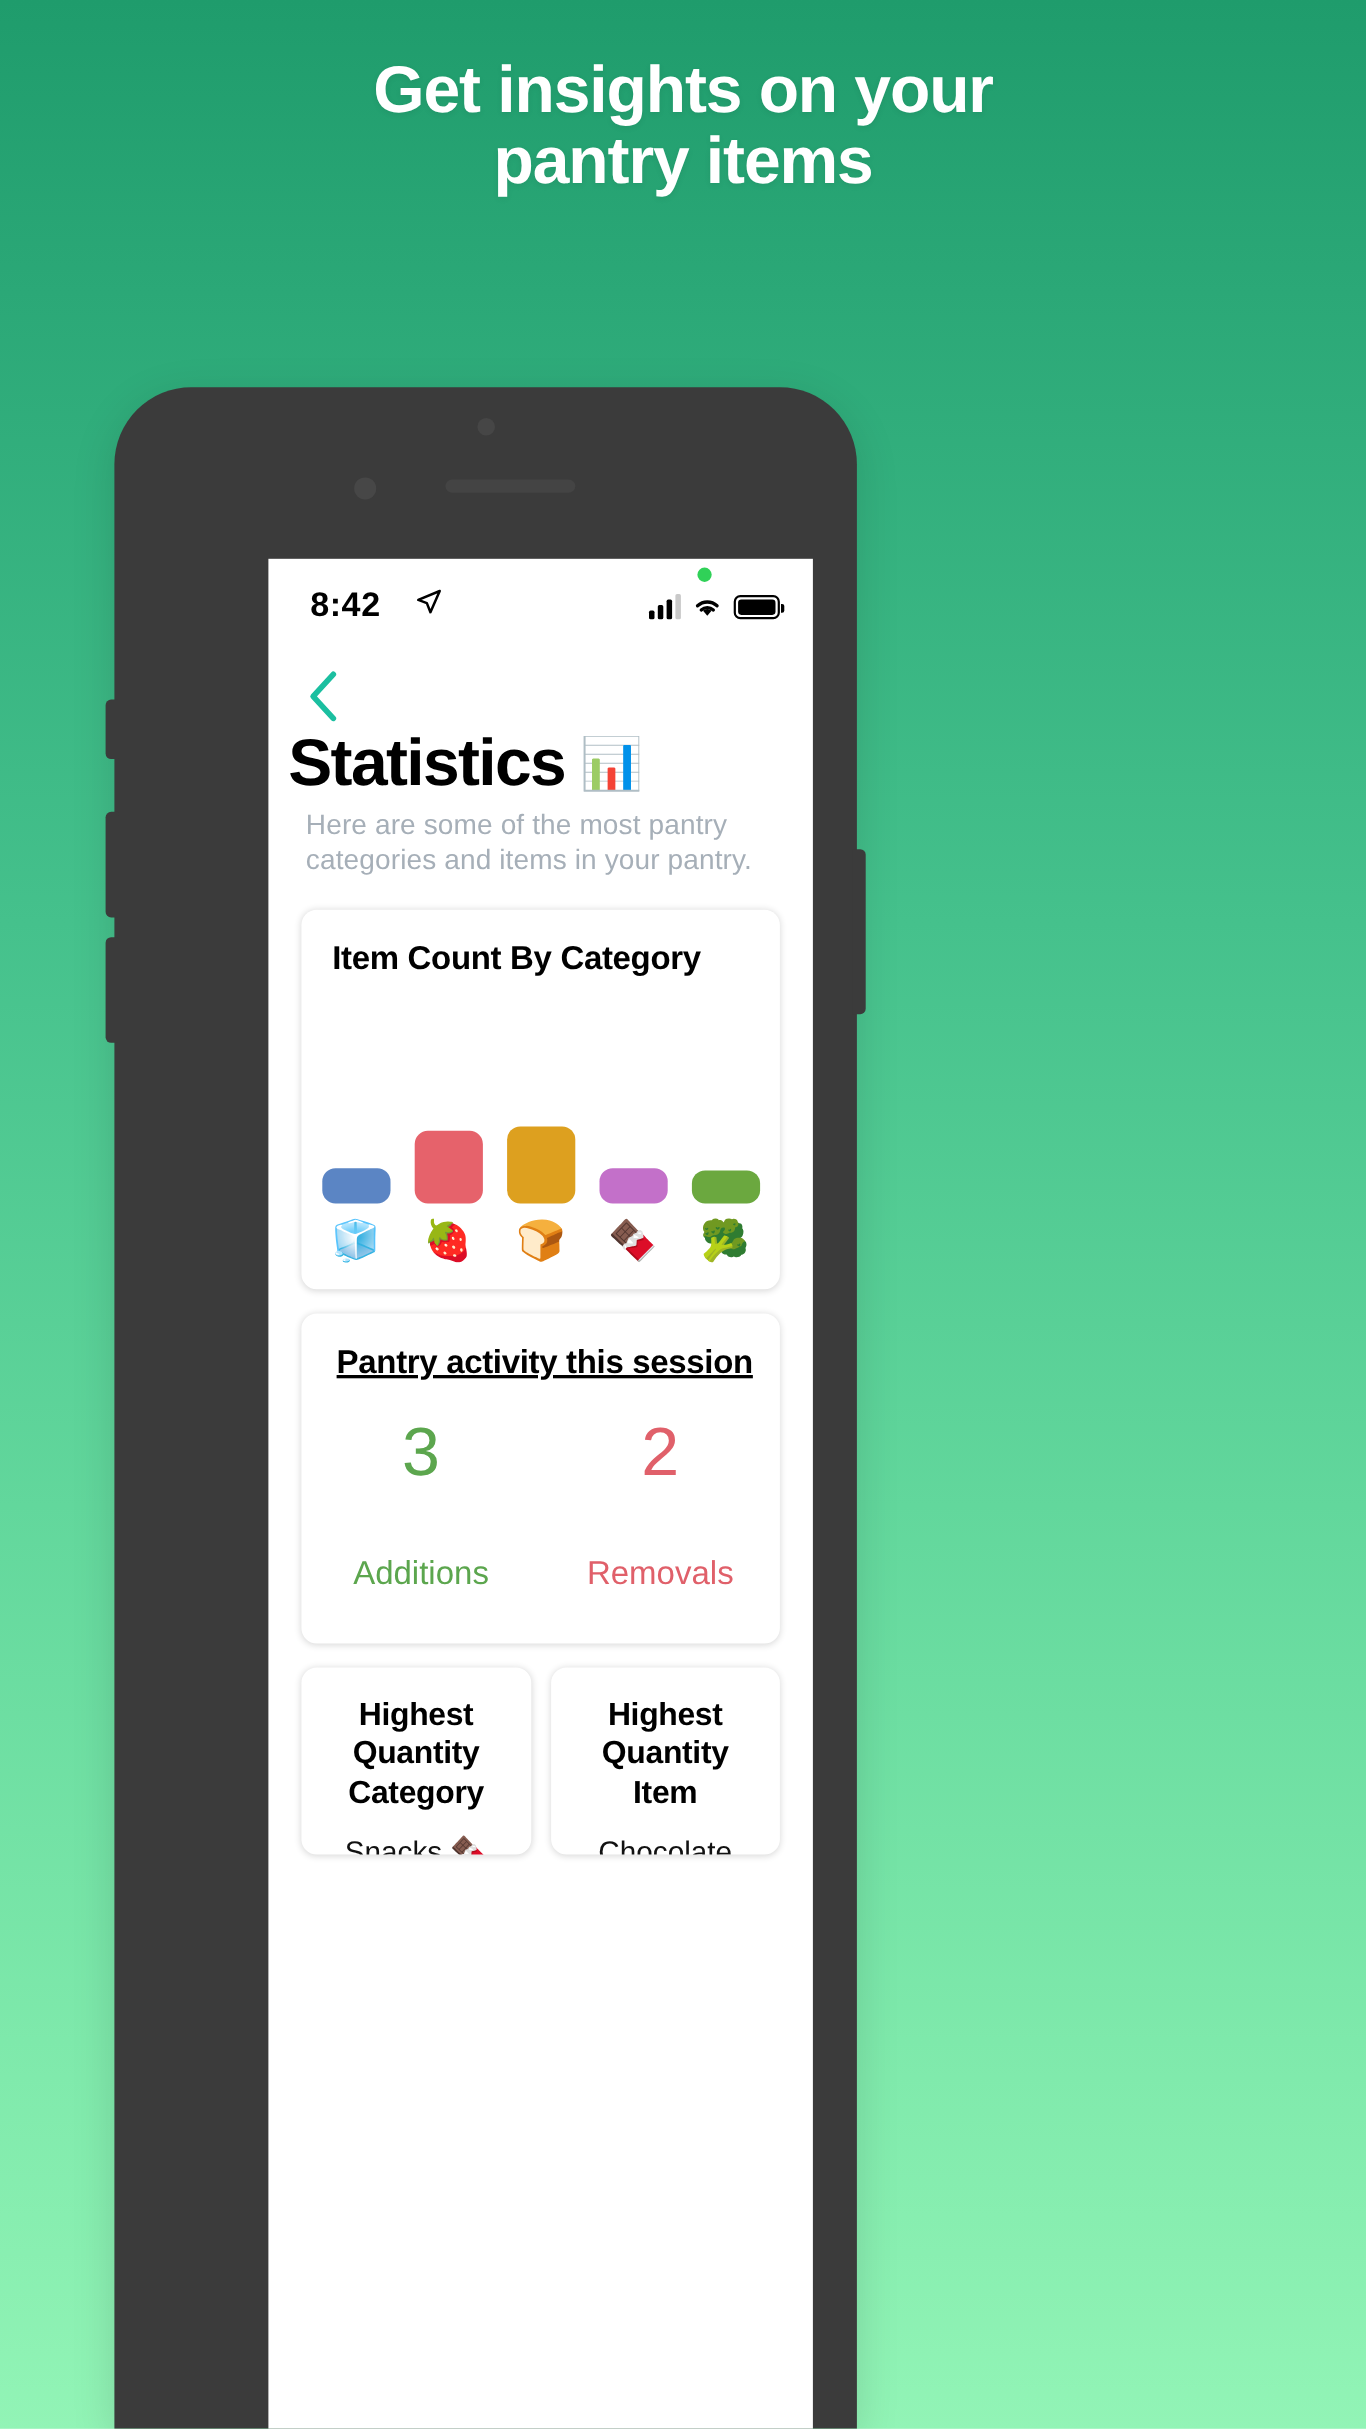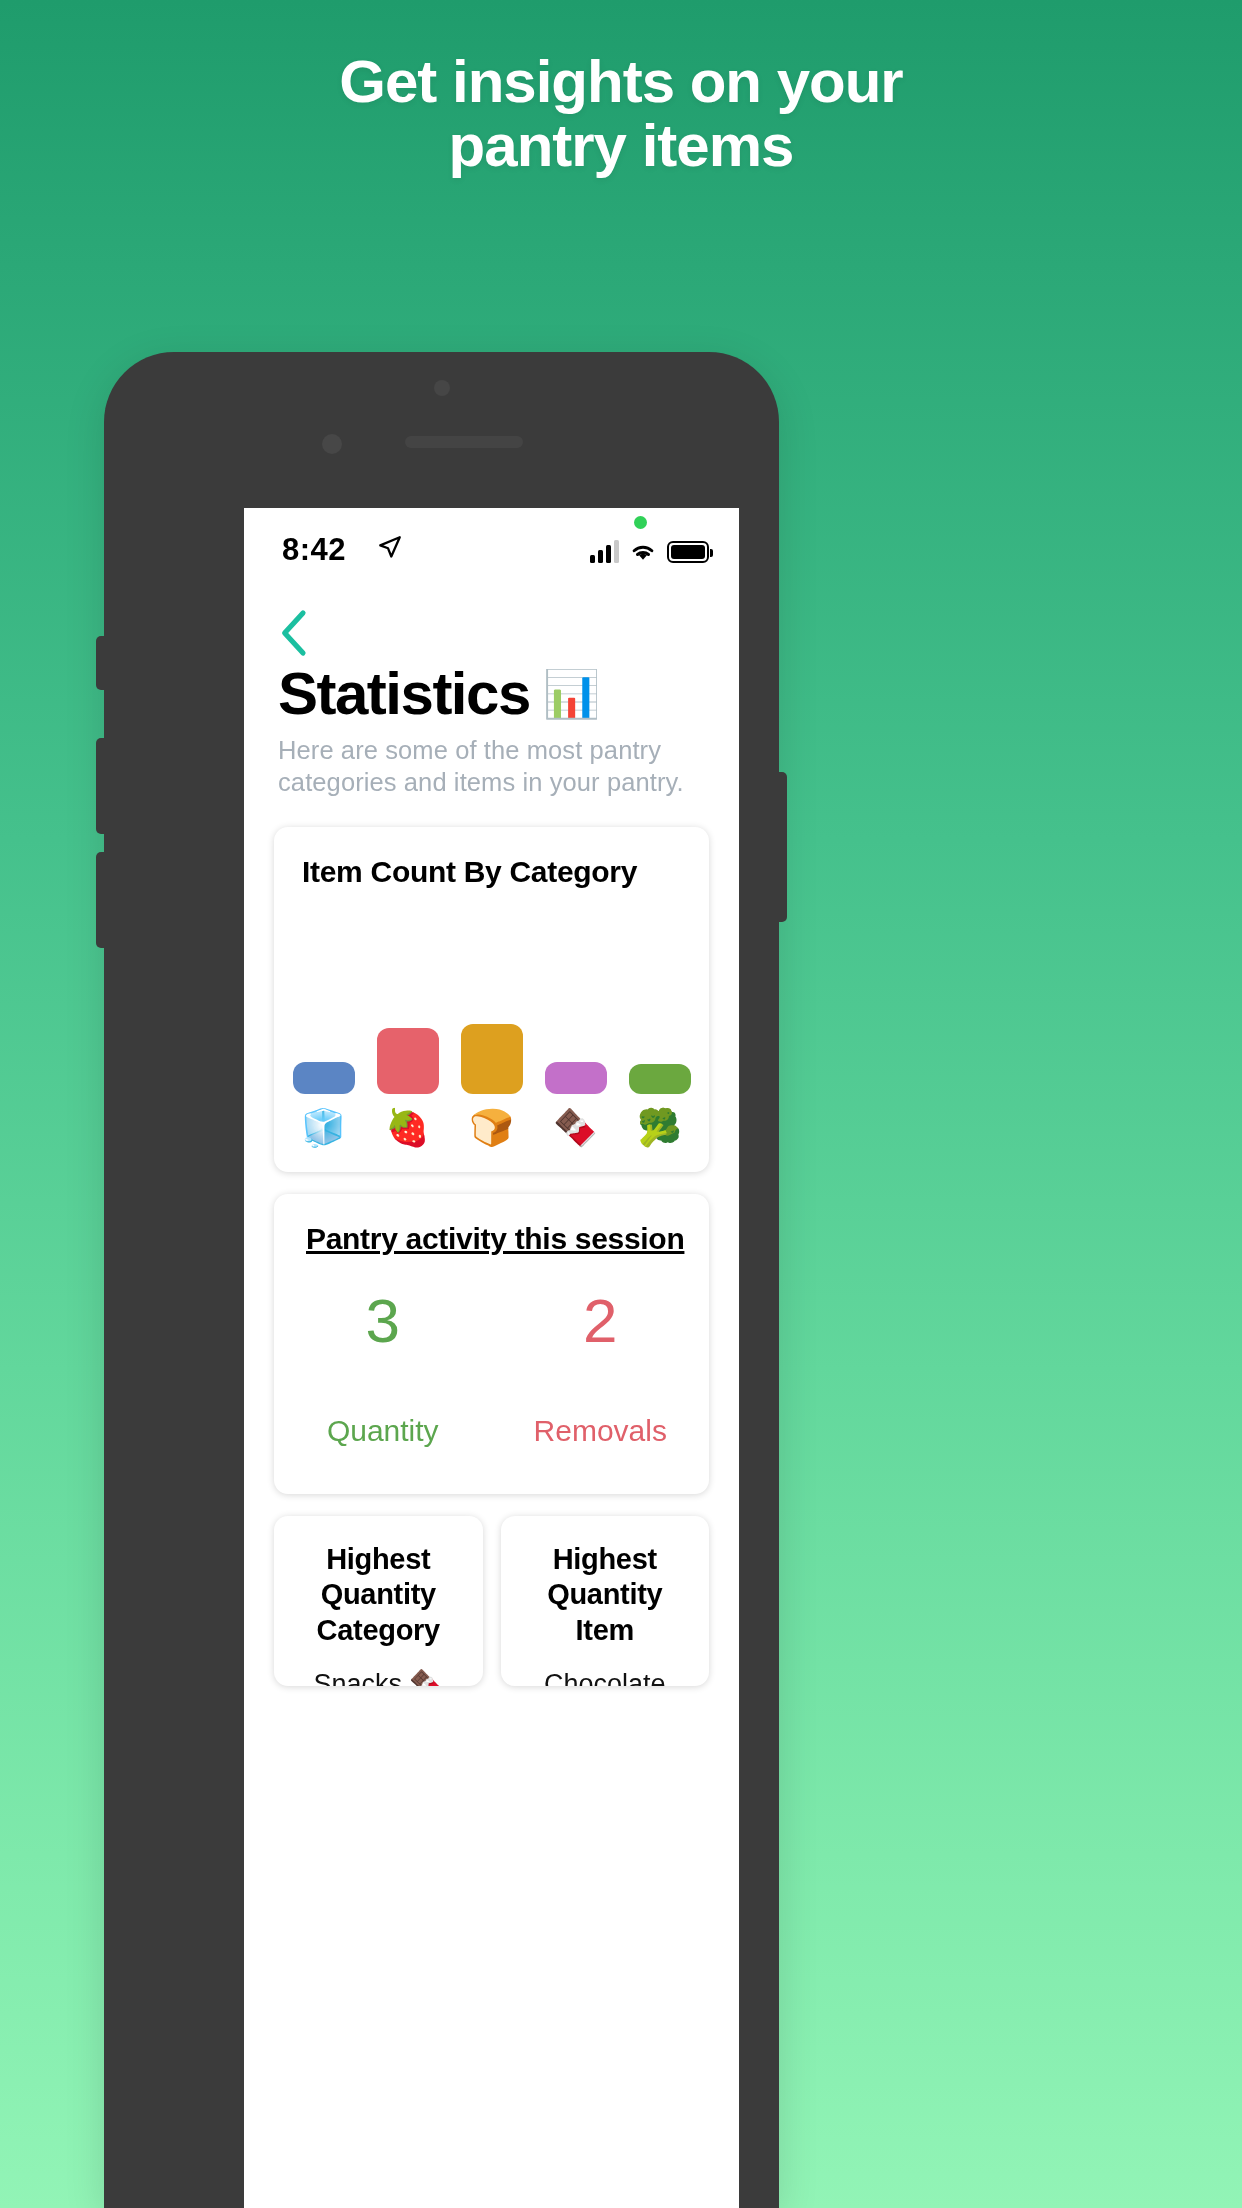--- a/index.html
+++ b/index.html
@@ -69,21 +69,21 @@
     background:#000; border-radius:0 2px 2px 0; }
   .batt i { position:absolute; left:2px; top:2px; bottom:2px; right:2px; background:#000; border-radius:3px; }
   .rec-dot { position:absolute; right:92px; top:8px; width:13px; height:13px;
     background:#30d158; border-radius:50%; }
 
   
   .navbar { padding:18px 32px 0 32px; height:74px; }
   .back-chevron { width:34px; height:50px; }
 
   
-  .title-row { display:flex; align-items:center; gap:14px; padding:0 34px;text-align:center; }
+  .title-row { display:flex; align-items:center; gap:14px; padding:0 18px;text-align:center; }
   .title-text { font-size:60px; font-weight:bold; color:#000; letter-spacing:-1.5px; line-height:1; }
   .title-emoji { font-size:46px; line-height:1; }
   .subtitle { padding:10px 36px 0 34px; font-size:25.5px; line-height:1.27;
     color:#a6afb8; letter-spacing:0.1px; }
 
   
   .card {
     background:#fff; border-radius:14px; margin:0 30px;
     box-shadow:0 1px 7px rgba(0,0,0,0.16);
   }
@@ -197,21 +197,21 @@
           <span>🍫</span>
           <span>🥦</span>
         </div>
       </div>
 
       <div class="card activity-card">
         <div class="card-title">Pantry activity this session</div>
         <div class="stat-row">
           <div class="stat">
             <div class="stat-num" id="add-num" style="color: rgb(92, 166, 78);">3</div>
-            <div class="stat-label" id="add-lab" style="color: rgb(92, 166, 78);">Quantity</div>
+            <div class="stat-label" id="add-lab" style="color: rgb(92, 166, 78);">Additions</div>
           </div>
           <div class="stat">
             <div class="stat-num" id="rem-num" style="color: rgb(224, 96, 106);">2</div>
             <div class="stat-label" id="rem-lab" style="color: rgb(224, 96, 106);">Removals</div>
           </div>
         </div>
       </div>
 
       <div class="bottom-row">
         <div class="mini-card">

